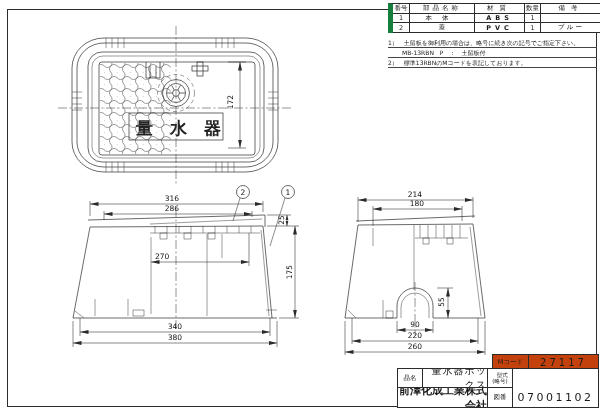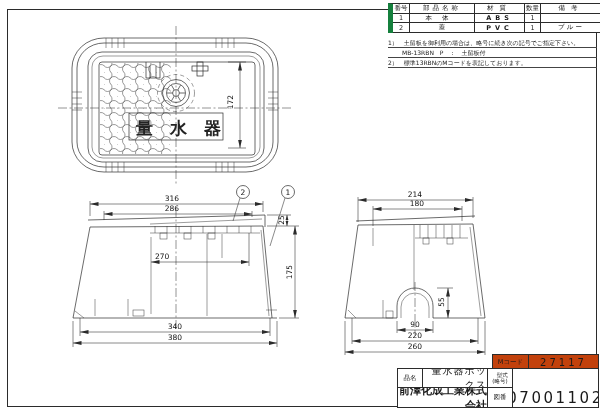--- a/index.html
+++ b/index.html
@@ -38,21 +38,21 @@
           display:grid;grid-template-columns:25px 65px 25px 85px;grid-template-rows:19px 19px;
           border:1px solid #2b2b2b;}
   .tblock div{border-right:1px solid #2b2b2b;border-bottom:1px solid #2b2b2b;
           display:flex;align-items:center;justify-content:center;overflow:hidden;text-align:right;}
   .tblock .lastcol{border-right:none;} .tblock .lastrow{border-bottom:none;}
   .cell-sm{font-size:6.5px;}
   .cell-name{font-size:10px;letter-spacing:1px;}
   .cell-model-lbl{font-size:5.5px;line-height:6px;white-space:pre-line;}
   .cell-model{font-size:7.5px;letter-spacing:1.5px;}
   .cell-company{font-size:11px;font-weight:bold;grid-column:1/3;}
-  .cell-dwg{font-size:15px;letter-spacing:2.5px;}
+  .cell-dwg{font-size:11px;letter-spacing:2.5px;}
 </style>
 </head>
 <body>
 
 <div class="sheet">
   <div class="frame"></div>
 
   <svg width="600" height="413" viewBox="0 0 600 413">
     <defs>
       <marker id="ae" markerWidth="10" markerHeight="10" refX="8.5" refY="5" orient="auto" markerUnits="userSpaceOnUse">

